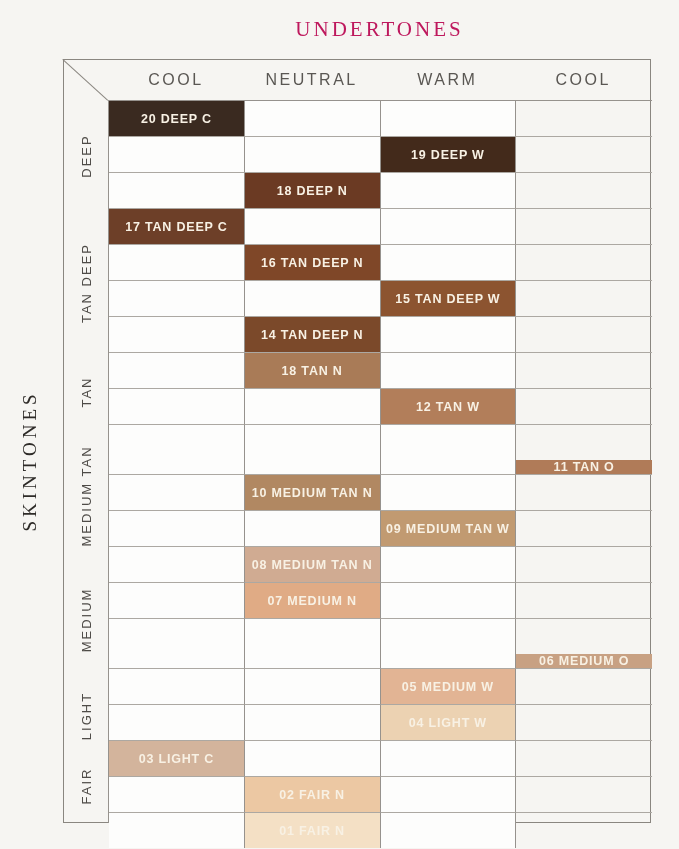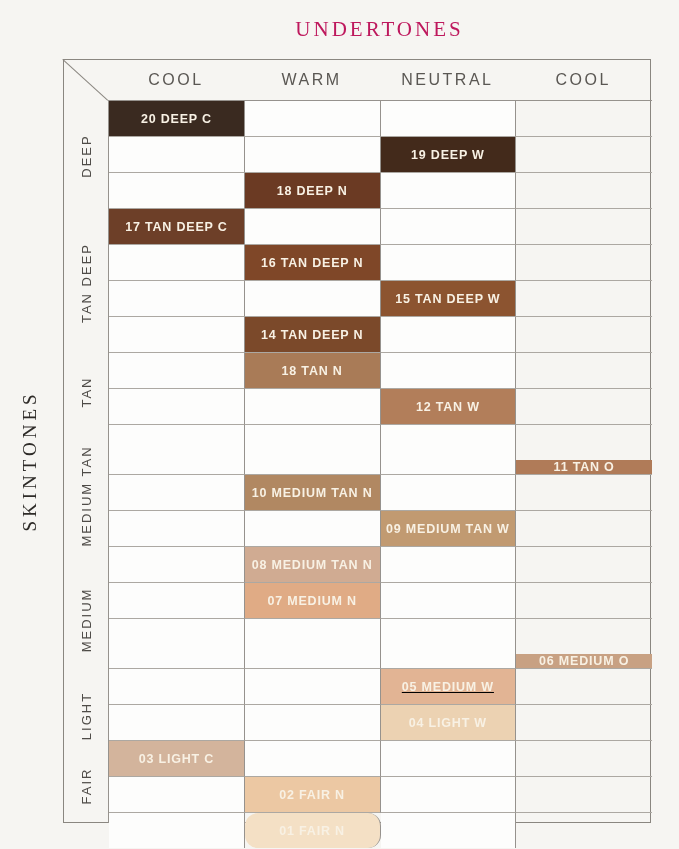--- a/index.html
+++ b/index.html
@@ -62,22 +62,22 @@
 </head>
 <body>
 
 <div class="canvas">
   <div class="title">UNDERTONES</div>
   <div class="side-title">SKINTONES</div>
   <div class="frame"></div>
   <div class="diagonal"></div>
   <div class="col-headers">
     <div class="col-h">COOL</div>
+    <div class="col-h">NEUTRAL</div>
     <div class="col-h">WARM</div>
-    <div class="col-h">NEUTRAL</div>
     <div class="col-h">COOL</div>
   </div>
   <div class="group-labels">
       <div class="group-label" style="top: 97px;">DEEP</div>
       <div class="group-label" style="top: 224px;">TAN DEEP</div>
       <div class="group-label" style="top: 333px;">TAN</div>
       <div class="group-label" style="top: 437px;">MEDIUM TAN</div>
       <div class="group-label" style="top: 561px;">MEDIUM</div>
       <div class="group-label" style="top: 657px;">LIGHT</div>
       <div class="group-label" style="top: 727px;">FAIR</div>
@@ -168,21 +168,21 @@
       <div class="cell"></div>
       <div class="cell last-col"></div>
       <div class="cell"></div>
       <div class="cell"></div>
       <div class="cell"></div>
       <div class="cell last-col swatch" style="background: rgb(200, 161, 131);">
         <span>06 MEDIUM O</span>
       </div>
       <div class="cell"></div>
       <div class="cell"></div>
-      <div class="cell swatch" style="background: rgb(226, 180, 148); text-decoration: underline;">
+      <div class="cell swatch" style="background: rgb(226, 180, 148);">
         <span>05 MEDIUM W</span>
       </div>
       <div class="cell last-col"></div>
       <div class="cell"></div>
       <div class="cell"></div>
       <div class="cell swatch" style="background: rgb(236, 210, 178); align-items: center;">
         <span>04 LIGHT W</span>
       </div>
       <div class="cell last-col"></div>
       <div class="cell swatch" style="background: rgb(211, 180, 156);">
@@ -191,19 +191,19 @@
       <div class="cell"></div>
       <div class="cell"></div>
       <div class="cell last-col"></div>
       <div class="cell"></div>
       <div class="cell swatch" style="background: rgb(236, 200, 163);">
         <span>02 FAIR N</span>
       </div>
       <div class="cell"></div>
       <div class="cell last-col"></div>
       <div class="cell last-row"></div>
-      <div class="cell last-row swatch" style="background: rgb(244, 224, 197); border-radius: 13px;">
+      <div class="cell last-row swatch" style="background: rgb(244, 224, 197);">
         <span>01 FAIR N</span>
       </div>
       <div class="cell last-row"></div>
       <div class="cell last-col last-row"></div>
     </div>
 </div>
 
 </body></html>

